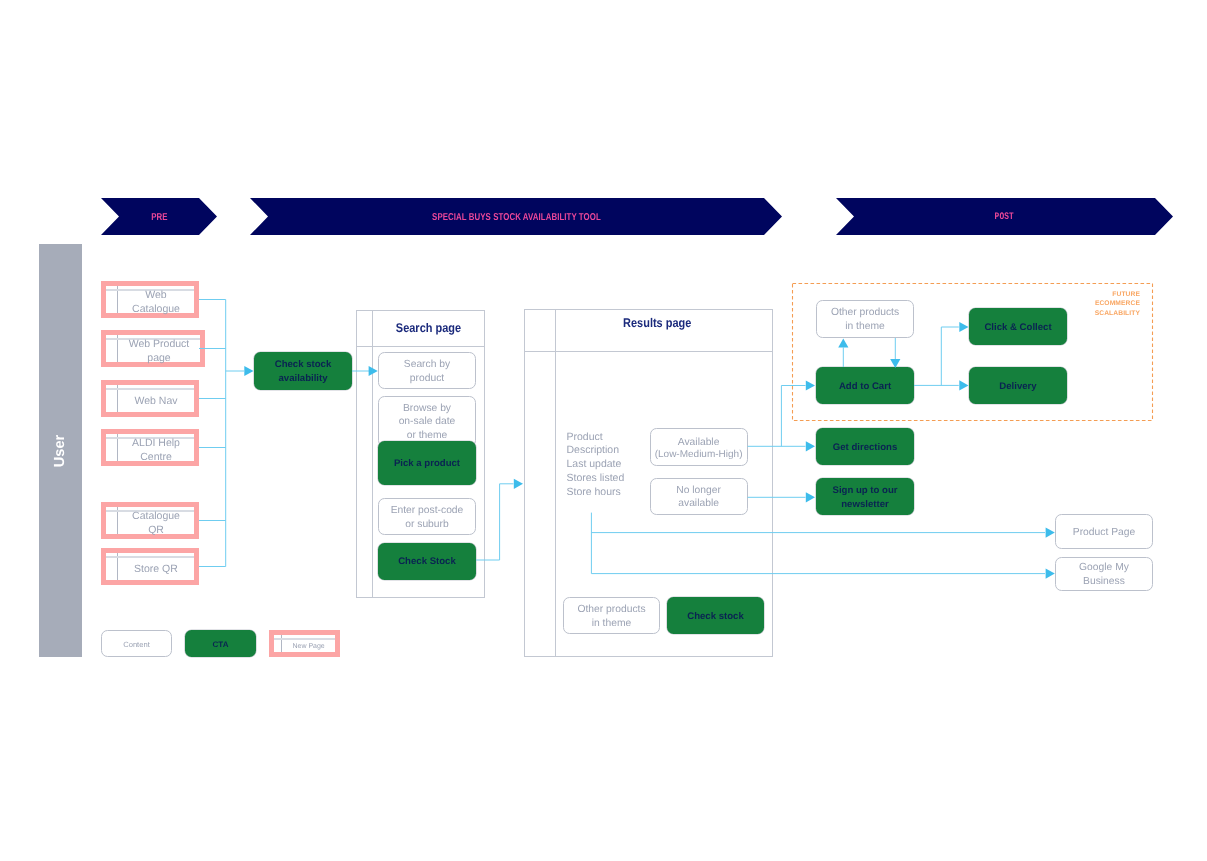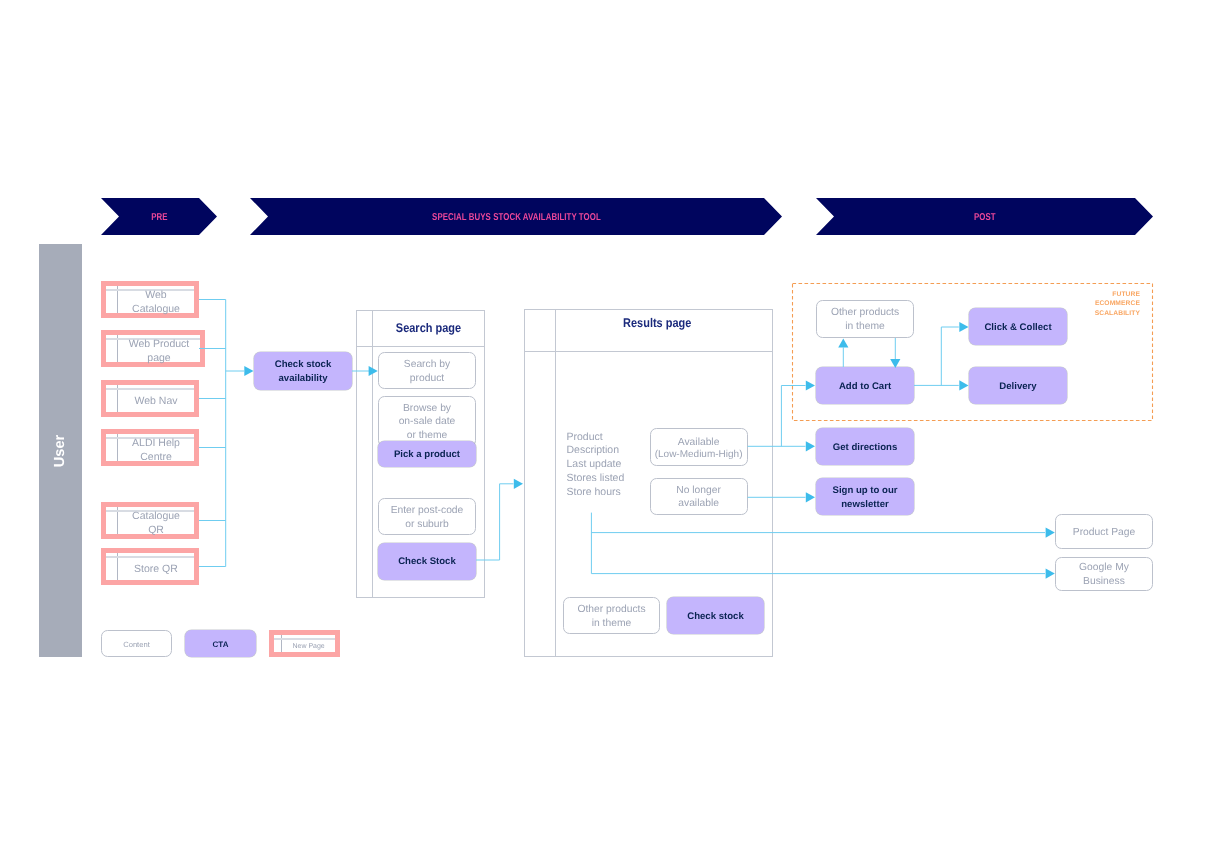--- a/index.html
+++ b/index.html
@@ -36,21 +36,21 @@
   .pageframe .hdr{position:absolute;left:0;right:0;top:0;border-bottom:1px solid #C3C8D2;
                   display:flex;align-items:center;justify-content:center;box-sizing:border-box;}
   .pageframe .hdr span{color:#1B2A7C;font-size:12.6px;font-weight:bold;display:inline-block;
                        transform:scaleX(.87);white-space:nowrap;}
 
   
   .pill{position:absolute;box-sizing:border-box;display:flex;align-items:center;
         justify-content:center;text-align:center;border-radius:6.5px;line-height:13.7px;
         padding-top:2px;}
   .pill.content{border:1px solid #BCC1CC;background:#fff;color:#9CA3B4;font-size:10.3px;}
-  .pill.cta{background:#c4b5fd;color:#0A2352;font-size:9.6px;font-weight:bold;
+  .pill.cta{background:#15803d;color:#0A2352;font-size:9.6px;font-weight:bold;
             box-shadow:0 0 0 .6px rgba(150,155,168,.55);}
 
   
   .dashbox{position:absolute;box-sizing:border-box;}
   .dashbox svg{display:block;overflow:visible;}
   .futuretxt{position:absolute;color:#F9A662;font-size:6.7px;font-weight:bold;
              line-height:9.6px;text-align:right;letter-spacing:.1px;}
 
   
   .detail{position:absolute;color:#9CA3B4;font-size:10.5px;line-height:13.75px;white-space:nowrap;}
@@ -62,21 +62,21 @@
 </head>
 <body>
 
 <div id="canvas">
 <div class="banner" style="left:101px;top:198px;width:116px;">
       <span>PRE</span>
     </div>
 <div class="banner" style="left:250px;top:198px;width:532px;">
       <span>SPECIAL BUYS STOCK AVAILABILITY TOOL</span>
     </div>
-<div class="banner" style="left:816px;top:198px;width:337px;">
+<div class="banner" style="left:836px;top:198px;width:337px;font-family:Liberation Mono, monospace;">
       <span>POST</span>
     </div>
 <div class="lane" style="left:39px;top:244px;width:42.5px;height:413px;"></div>
 <div class="lane-label" style="left:39px;top:442.5px;width:42.5px;text-align:center;">User</div>
 <div class="pagebox" style="left:101px;top:281px;width:98px;height:37px;">
       <div class="sidebar"></div>
       <div class="strip"></div>
       <div class="txt">Web<br>Catalogue</div>
     </div>
 <div class="pagebox" style="left:101px;top:330px;width:104px;height:37px;">
@@ -112,21 +112,21 @@
       <div class="hdr" style="height:36px;padding-left:16px;">
         <span>Search page</span>
       </div>
     </div>
 <div class="pill content" style="left:377.9px;top:352px;width:98.2px;height:37px;border-radius:6.5px;">
       <span>Search by<br>product</span>
     </div>
 <div class="pill content" style="left:377.9px;top:395.8px;width:98.2px;height:51px;border-radius:6.5px;">
       <span>Browse by<br>on-sale date<br>or theme</span>
     </div>
-<div class="pill cta" style="left:377.9px;top:440.8px;width:98.2px;height:26px;border-radius:6.5px;">
+<div class="pill cta" style="left:377.9px;top:440.8px;width:98.2px;height:44px;border-radius:6.5px;">
       <span>Pick a product</span>
     </div>
 <div class="pill content" style="left:377.9px;top:498px;width:98.2px;height:37.2px;border-radius:6.5px;">
       <span>Enter post-code<br>or suburb</span>
     </div>
 <div class="pill cta" style="left:377.9px;top:542.6px;width:98.2px;height:37px;border-radius:6.5px;">
       <span>Check Stock</span>
     </div>
 <div class="pageframe" style="left:523.5px;top:308.8px;width:249.2px;height:348.3px;">
       <div class="rail" style="width:31px;"></div>

